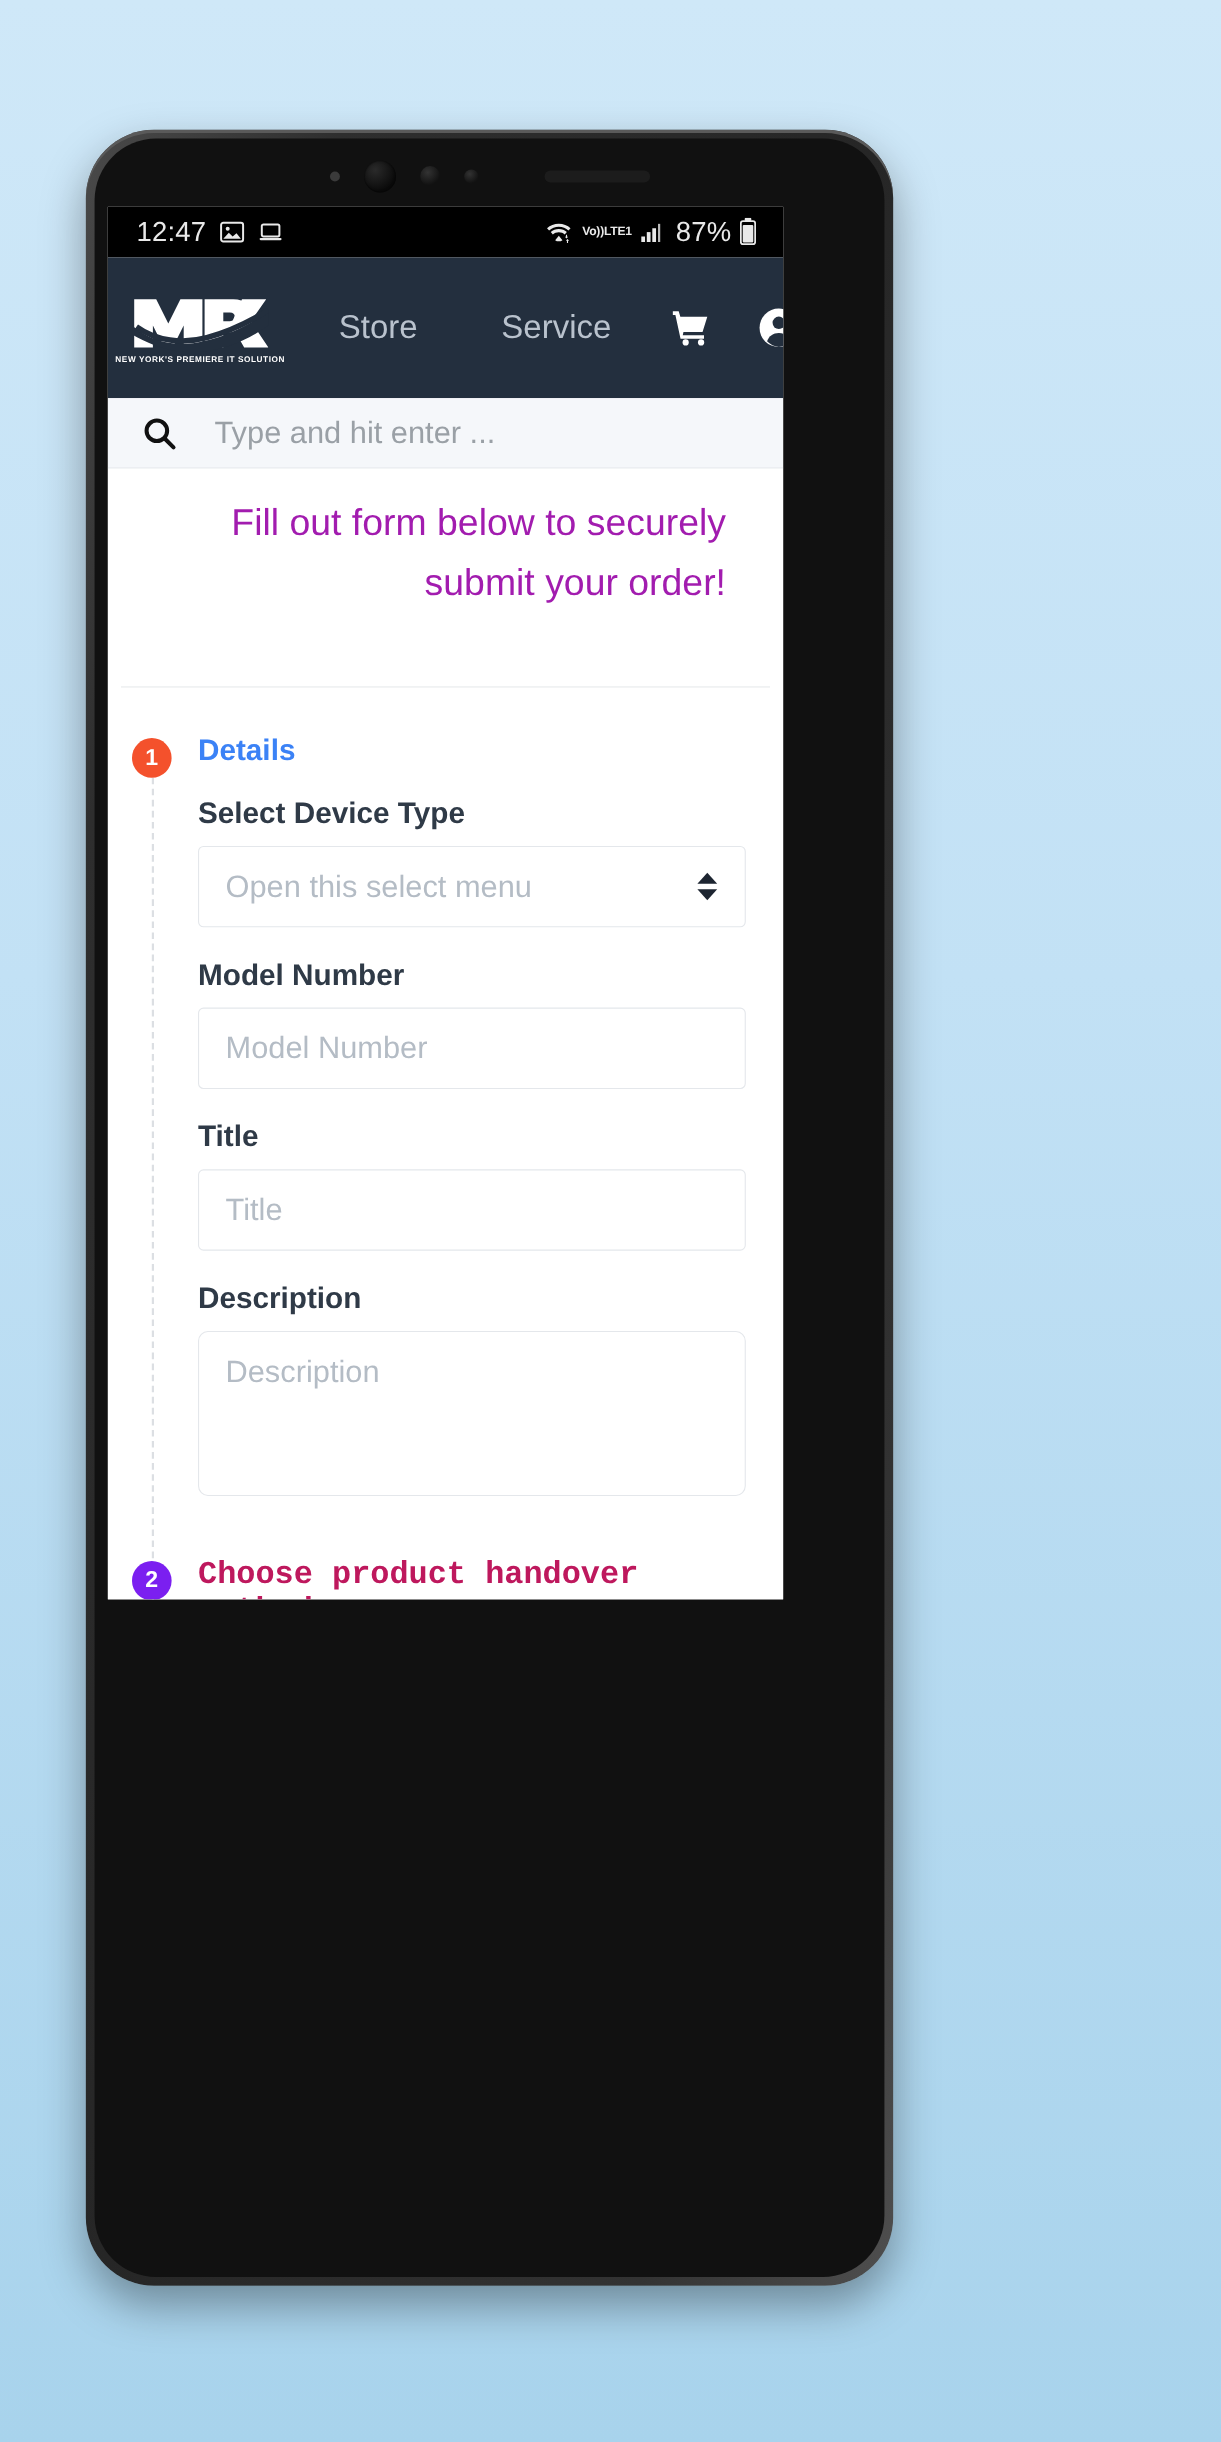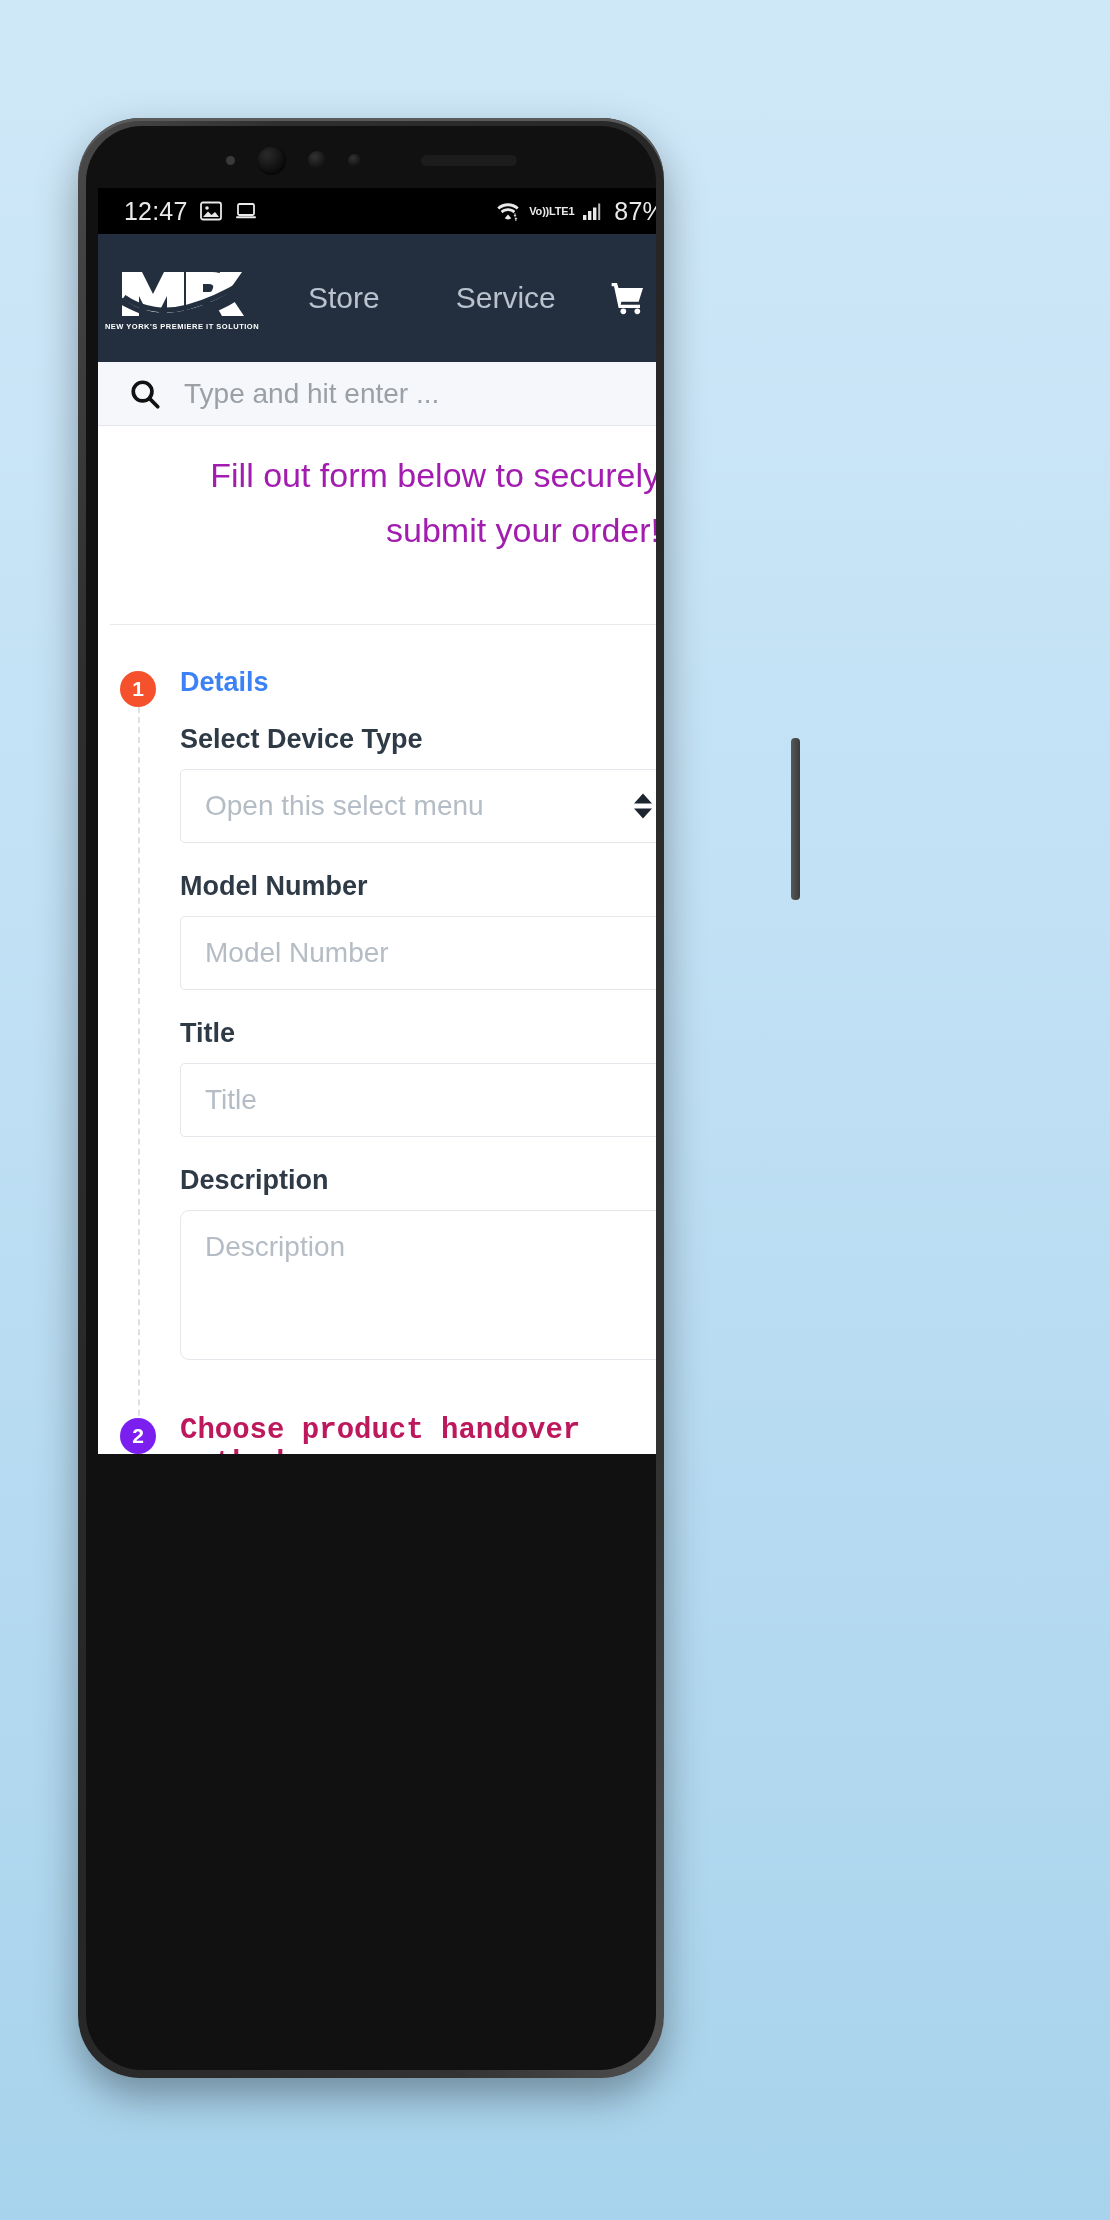--- a/index.html
+++ b/index.html
@@ -10,21 +10,21 @@
   }
   body {
     background: linear-gradient(180deg, #cfe8f8 0%, #c2e1f5 40%, #a8d3ec 100%);
     position: relative;
   }
 
   
   .phone-frame {
     position: absolute;
     left: 78px; top: 118px;
-    width: 586px; height: 1960px;
+    width: 734px; height: 1960px;
     border-radius: 62px;
     background: linear-gradient(110deg, #4a4a4a 0%, #2e2e2e 16%, #262626 50%, #333 84%, #4f4f4f 100%);
     box-shadow: 0 18px 40px rgba(0,0,0,.35), 0 3px 0 #5a5a5a inset;
     padding: 8px;
   }
   .phone-inner {
     width: 100%; height: 100%;
     border-radius: 56px;
     background: #111;
     padding: 18px 12px 18px 12px;
@@ -109,21 +109,21 @@
   .nav-links { display: flex; align-items: center; gap: 76px; margin-left: 60px; }
   .nav-link { color: #b9c2cd; font-size: 30px; font-weight: 400; cursor: pointer; }
   .nav-icons { display: flex; align-items: center; gap: 40px; margin-left: 52px; }
   .nav-ico { color: #fff; display: flex; cursor: pointer; }
 
   
   .searchbar {
     background: #f5f7fa;
     height: 64px;
     display: flex; align-items: center;
-    gap: 22px;
+    gap: 33px;
     padding: 0 0 0 30px;
     border-bottom: 1px solid #e3e6ea;
   }
   .search-input {
     border: none; background: transparent; outline: none;
     font-size: 28px; color: #8f9499; flex: 1;
     font-family: "Liberation Sans", sans-serif;
   }
   .search-input::placeholder { color: #9aa0a6; }
 

